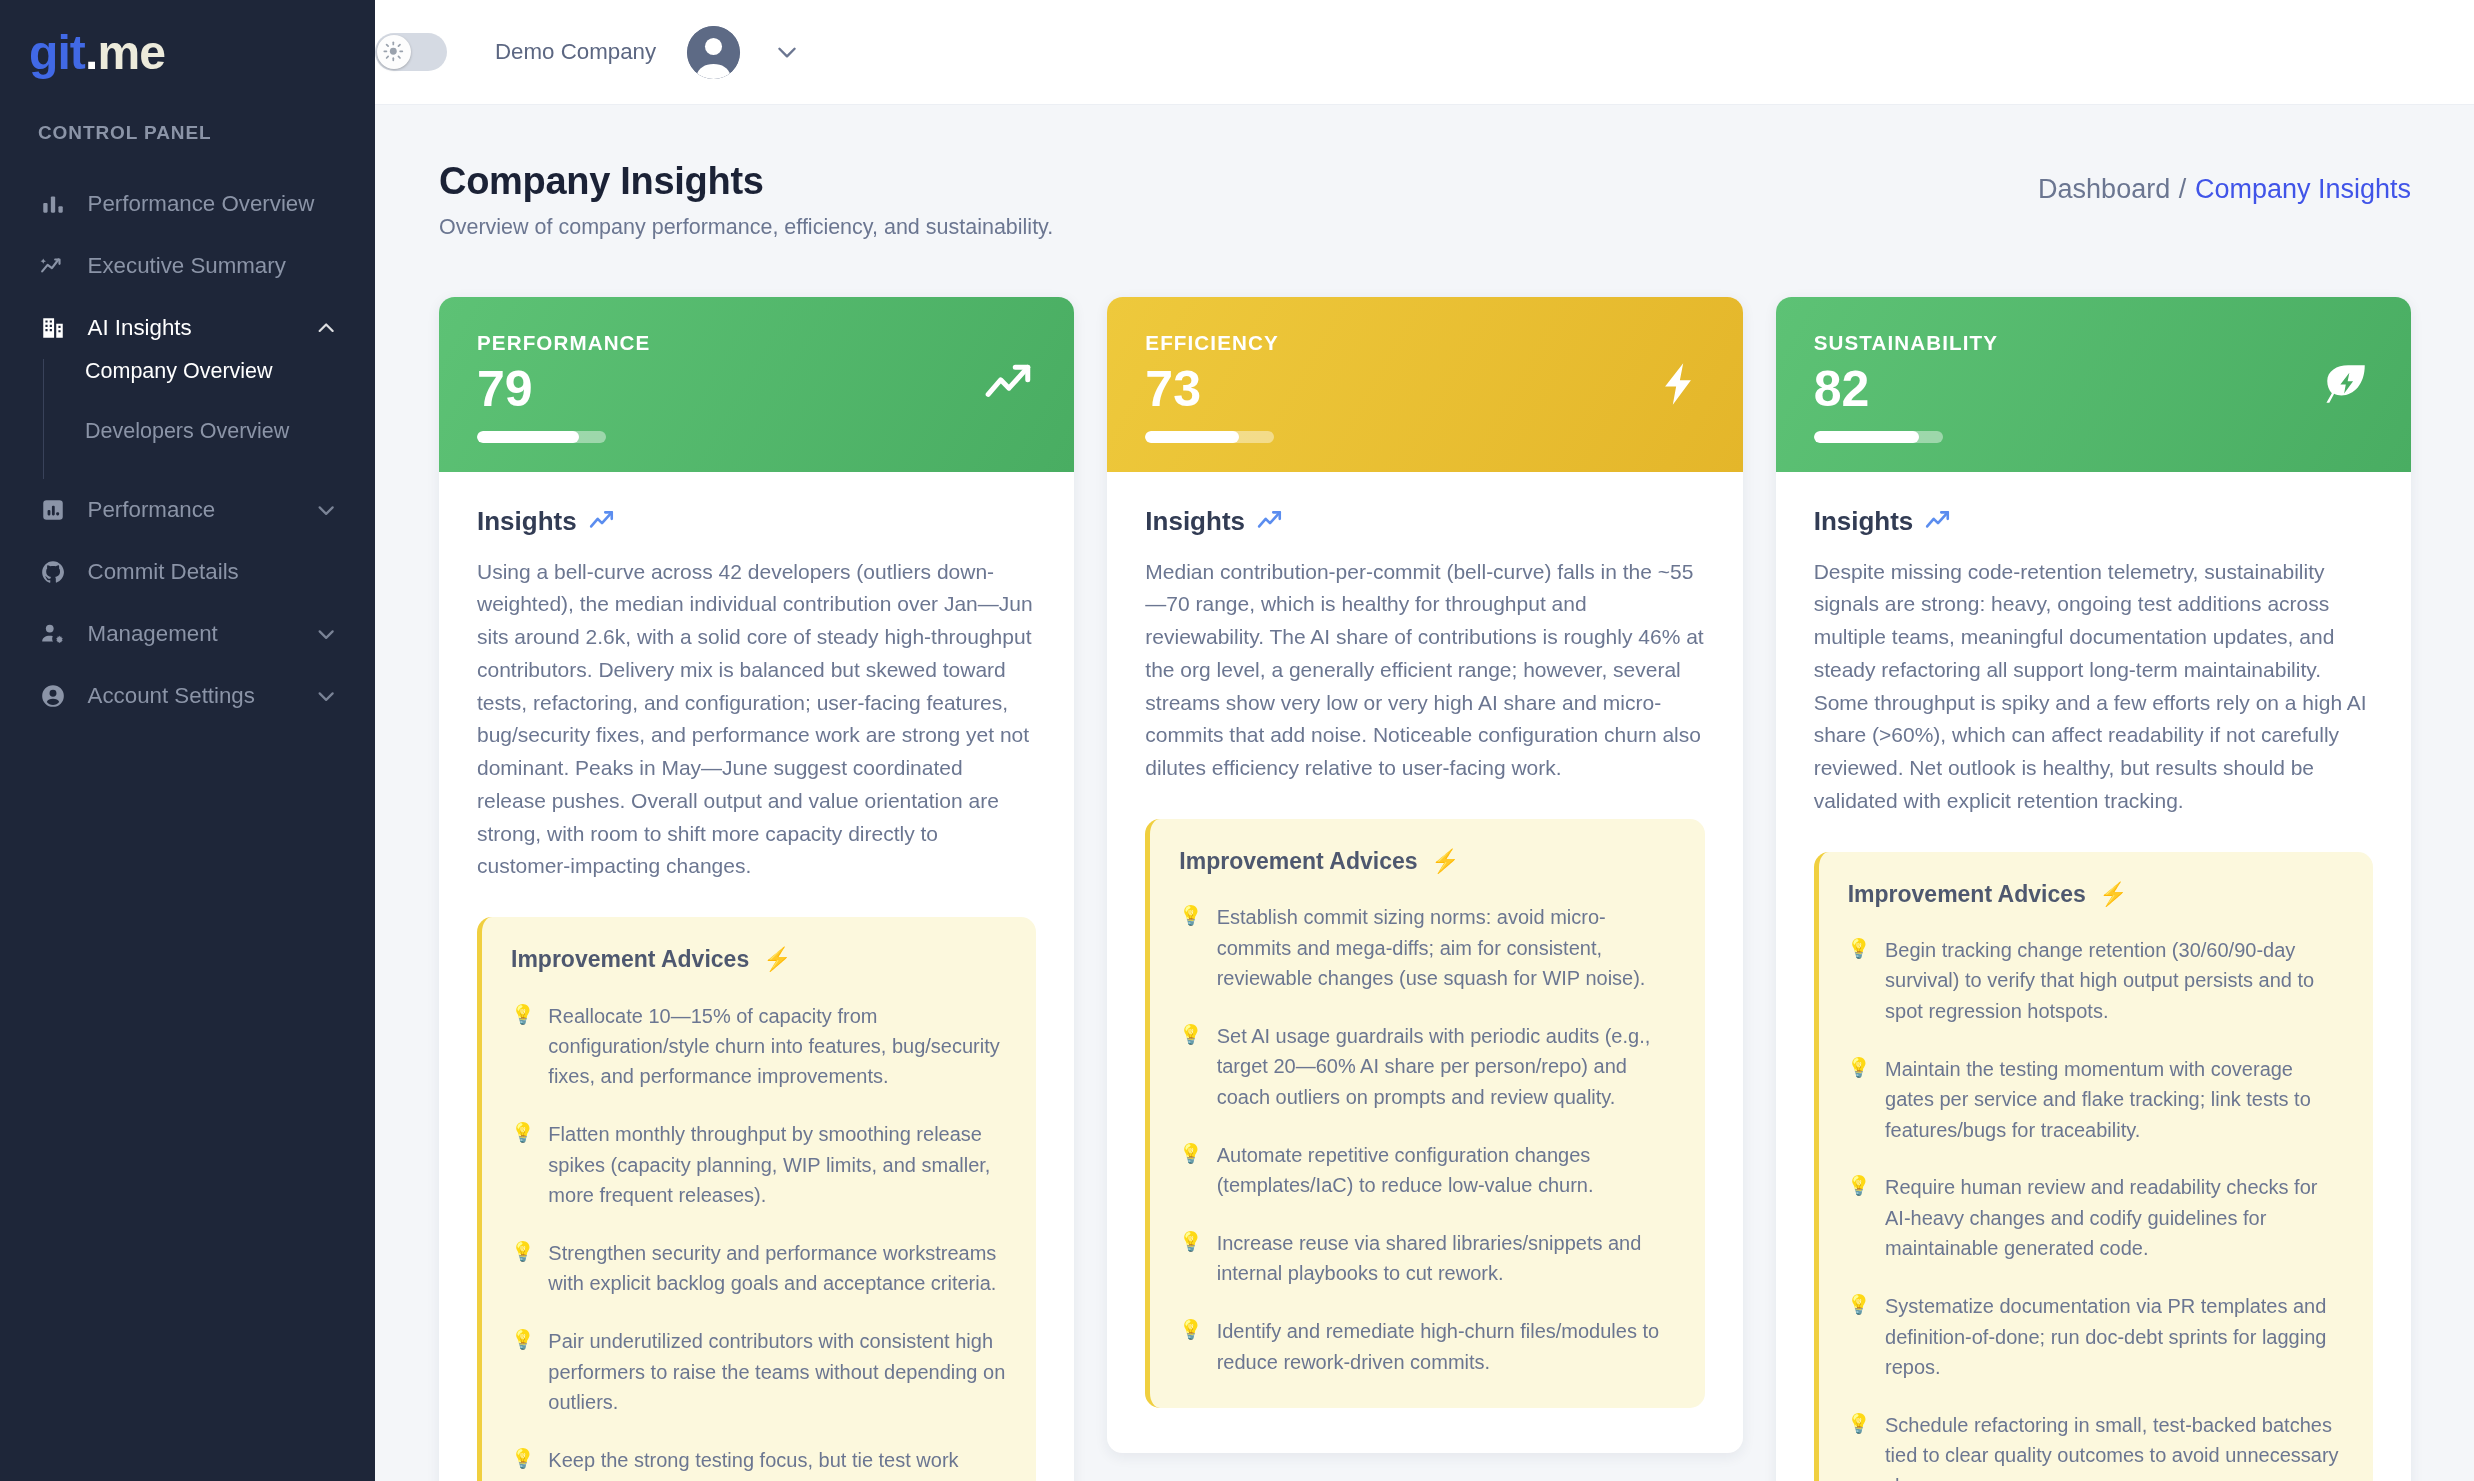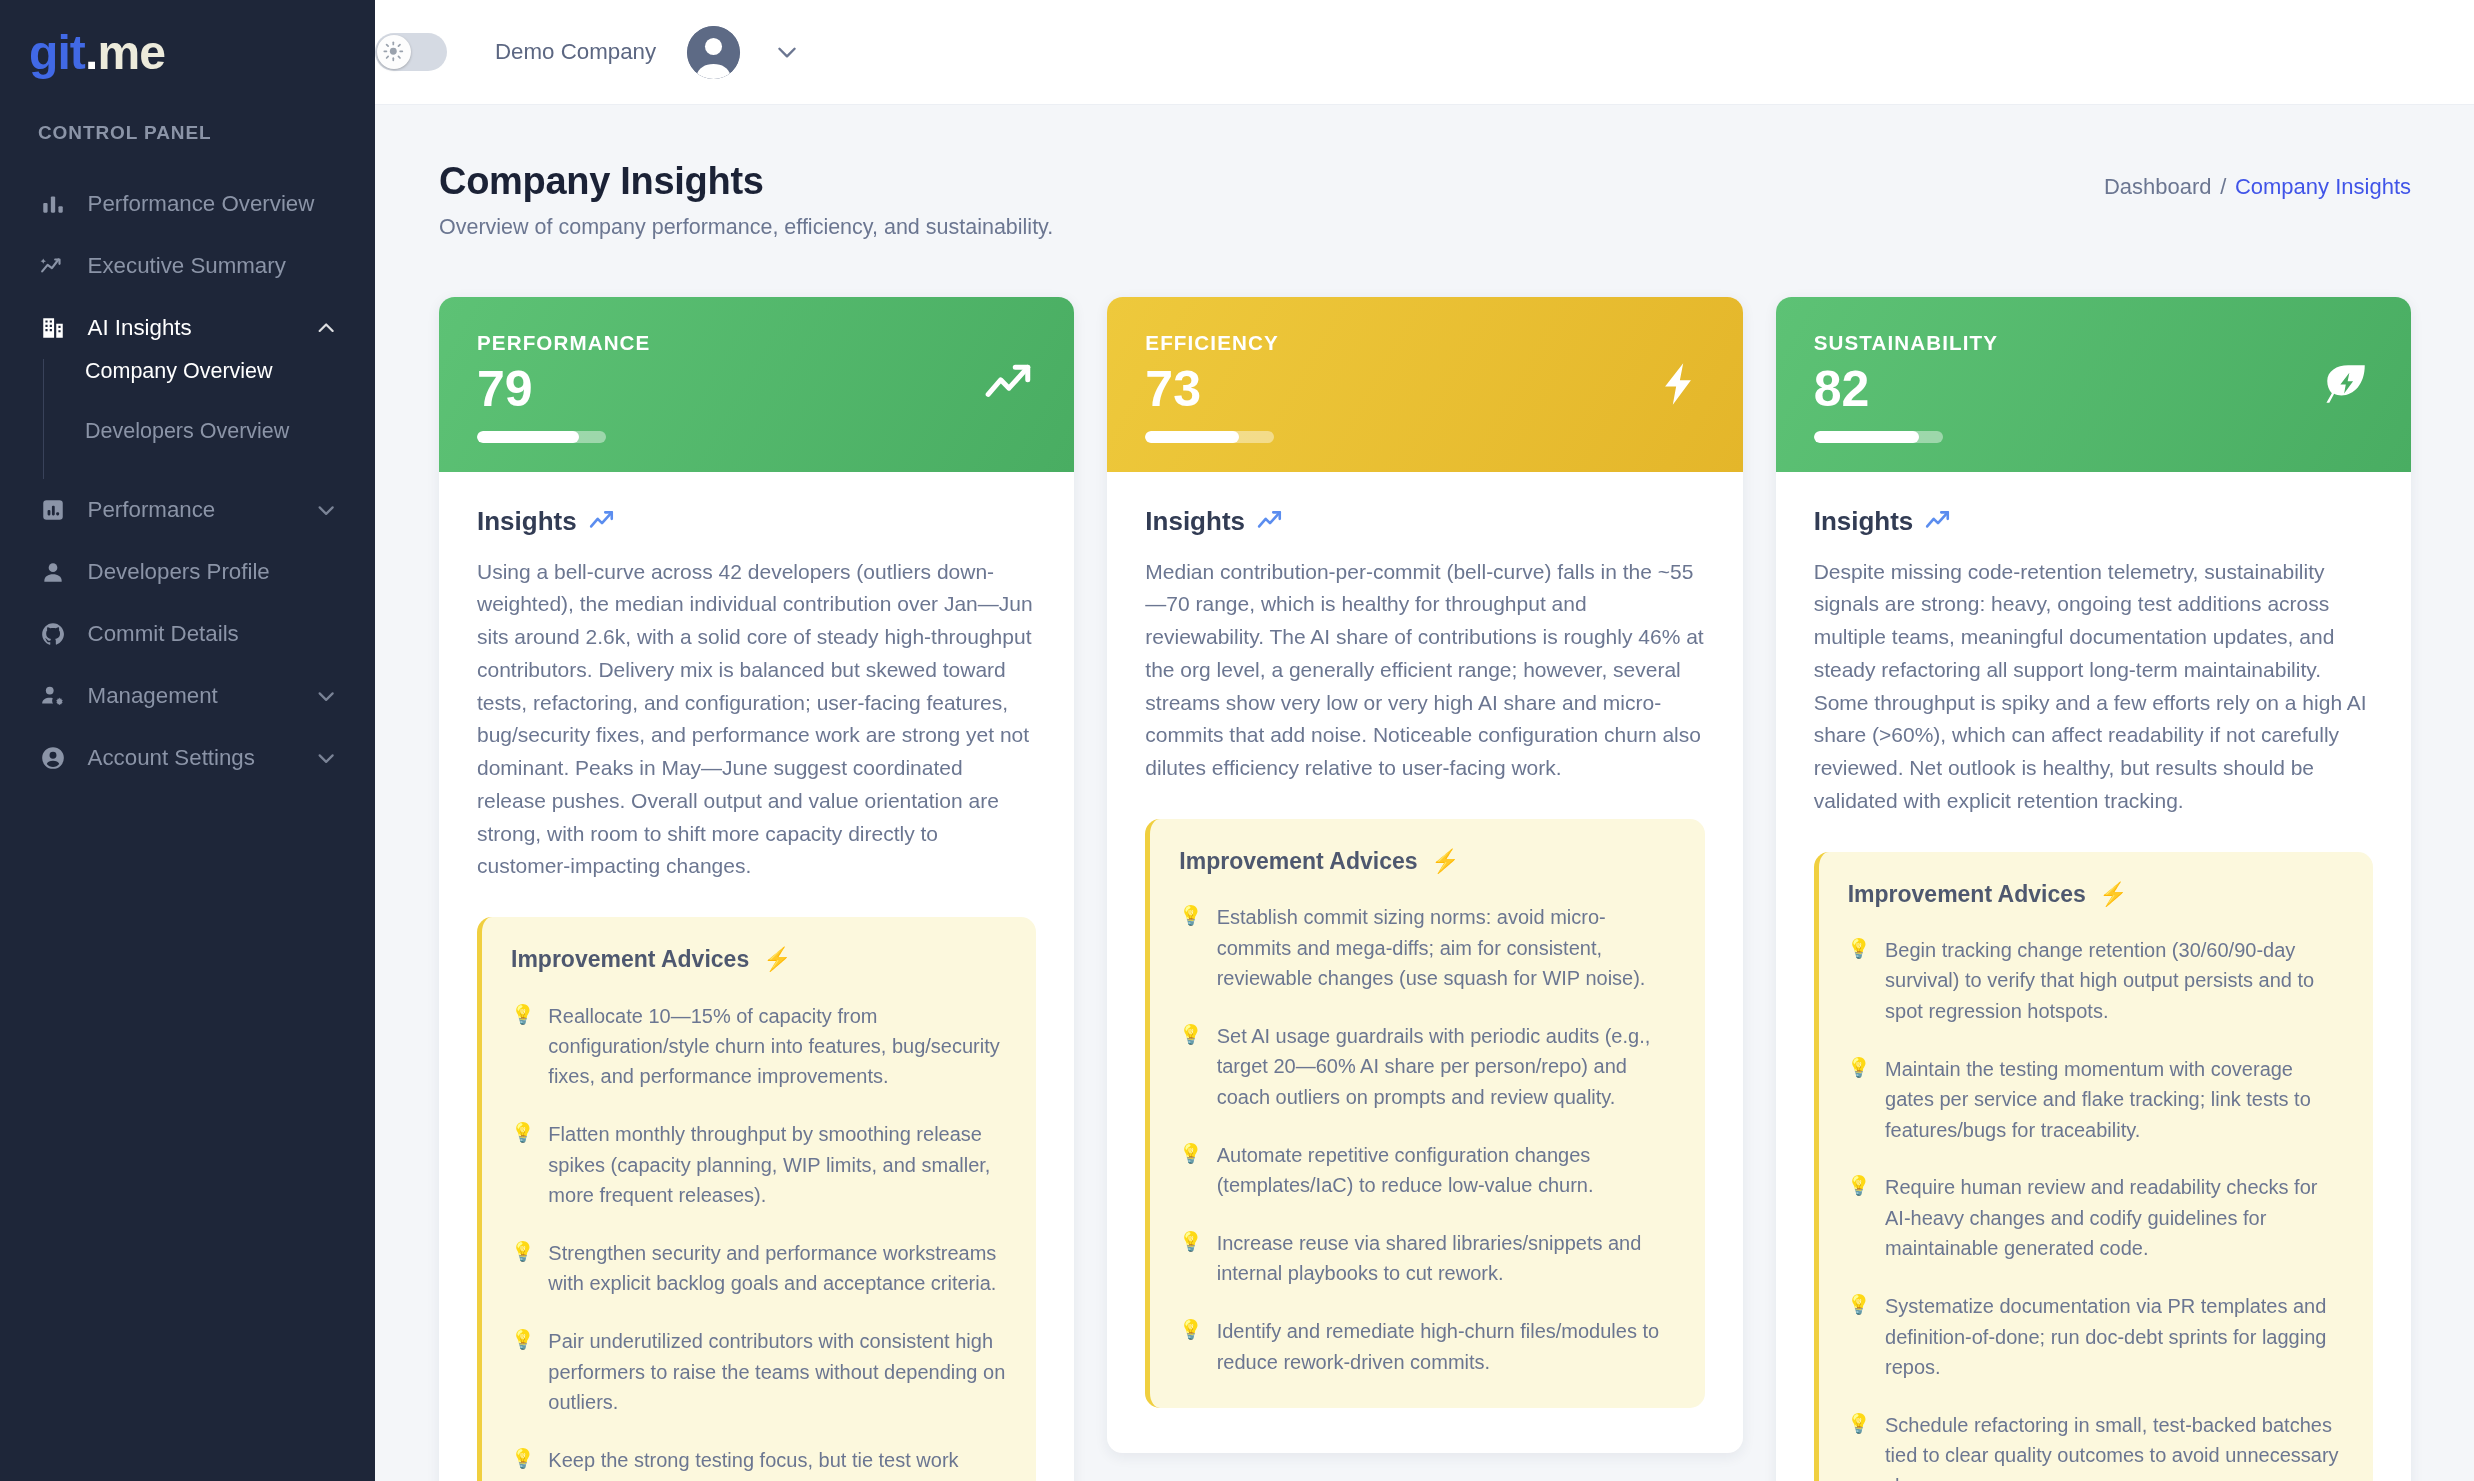--- a/index.html
+++ b/index.html
@@ -104,21 +104,21 @@
   }
   .avatar svg { width: 53px; height: 53px; display:block; }
   .topchev { margin-left: 34px; width: 26px; height: 26px; cursor:pointer; }
   .topchev svg { width: 26px; height: 26px; display:block; }
 
   .content { flex: 1; padding: 55px 64px 0 64px; overflow: hidden; }
   .page-head { display: flex; align-items: flex-start; justify-content: space-between; }
   .page-title { font-size: 38px; font-weight: 700; color: #1b2236; letter-spacing: -0.3px; }
   .page-sub { font-size: 21.5px; color: #6a7governor; }
   .page-sub { font-size: 21.5px; color: #6b7691; margin-top: 12px; }
-  .breadcrumb { font-size: 22px; color: #6b7691; padding-top: 13.7px; white-space: nowrap; text-align: right; }
+  .breadcrumb { font-size: 27px; color: #6b7691; padding-top: 13.7px; white-space: nowrap; text-align: right; }
   .breadcrumb .sep { margin: 0 8.6px; }
   .breadcrumb .cur { color: #4054e8; }
   .breadcrumb a { color: inherit; text-decoration: none; }
 
   .cards {
     display: flex; gap: 33px;
     margin-top: 57px;
     align-items: flex-start;
   }
   .card {
@@ -249,29 +249,20 @@
             </svg>
         </span>
         <span class="label">Performance</span>
         <span class="chev">
           <svg viewBox="0 0 24 24" fill="none" stroke="currentColor" stroke-width="2.4" stroke-linecap="round" stroke-linejoin="round">
               <polyline points="5,9 12,16 19,9"></polyline>
             </svg>
         </span>
       </div>
 
-      <div class="nav-item">
-        <span class="ico">
-          <svg viewBox="0 0 24 24" fill="currentColor">
-              <circle cx="12" cy="8" r="4"></circle>
-              <path d="M4 20c0-4 3.6-6 8-6s8 2 8 6v1H4v-1z"></path>
-            </svg>
-        </span>
-        <span class="label">Developers Profile</span>
-      </div>
 
 
       <div class="nav-item">
         <span class="ico">
           <svg viewBox="0 0 24 24" fill="currentColor">
               <path d="M12 2C6.5 2 2 6.6 2 12.2c0 4.5 2.9 8.3 6.8 9.7.5.1.7-.2.7-.5v-1.8c-2.8.6-3.4-1.4-3.4-1.4-.5-1.2-1.1-1.5-1.1-1.5-.9-.6.1-.6.1-.6 1 .1 1.5 1 1.5 1 .9 1.6 2.4 1.1 3 .9.1-.7.4-1.1.7-1.4-2.2-.3-4.6-1.2-4.6-5.2 0-1.1.4-2.1 1-2.8-.1-.3-.4-1.4.1-2.9 0 0 .8-.3 2.8 1.1.8-.2 1.7-.3 2.5-.3s1.7.1 2.5.3c2-1.4 2.8-1.1 2.8-1.1.5 1.5.2 2.6.1 2.9.6.7 1 1.7 1 2.8 0 4-2.4 4.9-4.6 5.2.4.3.7.9.7 1.9v2.8c0 .3.2.6.7.5 3.9-1.4 6.8-5.2 6.8-9.7C22 6.6 17.5 2 12 2z"></path>
             </svg>
         </span>
         <span class="label">Commit Details</span>
       </div>

